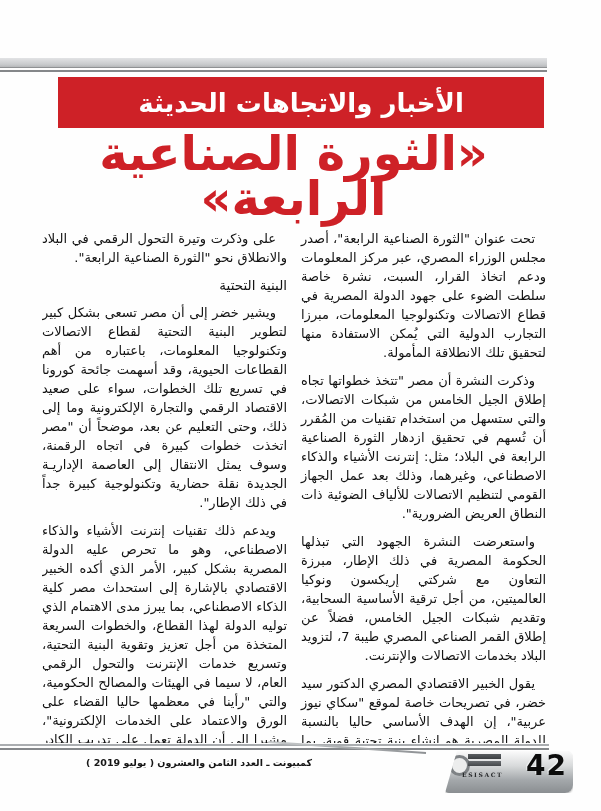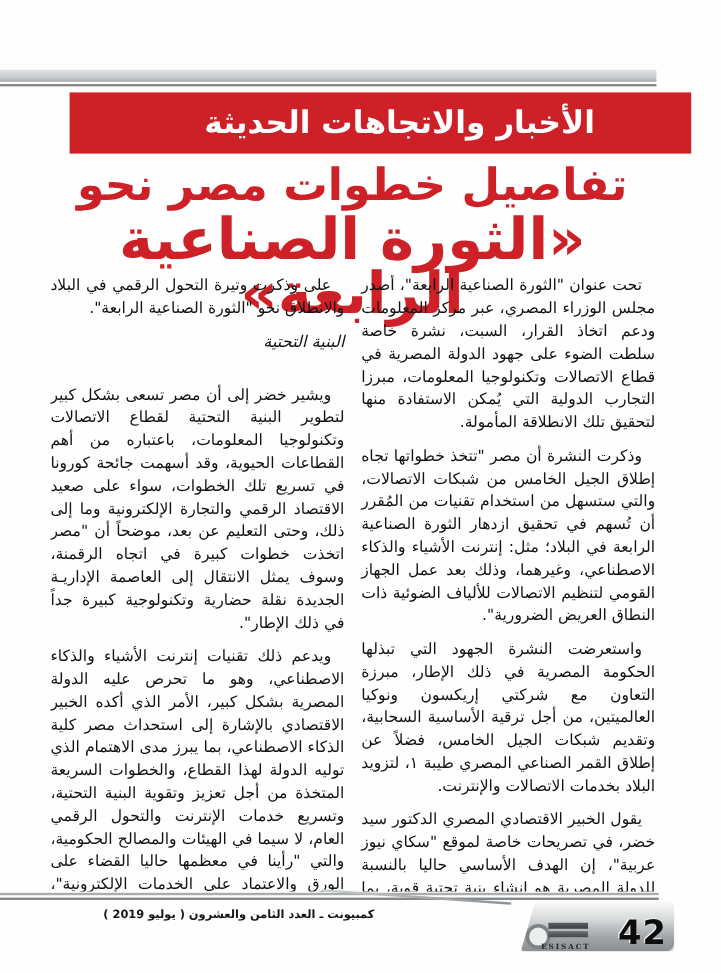--- a/index.html
+++ b/index.html
@@ -8,51 +8,51 @@
 
   
   .top-band{position:absolute;top:58px;left:0;width:547px;height:9px;
     background:linear-gradient(180deg,#e2e3e5 0%,#c9cbcd 70%,#b6b8ba 100%);
     border-bottom:1px solid #8f9193;}
   .top-line{position:absolute;top:70px;left:0;width:547px;height:2px;background:#85878a;}
 
   
   .banner{position:absolute;top:77px;left:58px;width:486px;height:51px;background:#ce2127;
     color:#fff;display:flex;align-items:center;justify-content:center;direction:rtl;
-    font-weight:bold;font-size:26px;padding-left:32px;}
+    font-weight:bold;font-size:26px;}
 
   
   .title{position:absolute;top:131px;left:40px;width:507px;text-align:center;direction:rtl;
     color:#ce2127;font-weight:bold;}
   .title .l1{font-size:37px;line-height:47px;}
   .title .l2{font-size:48px;line-height:45px;}
 
   
   .cols{position:absolute;top:229px;left:42px;width:504px;height:514px;direction:rtl;
     display:flex;gap:14px;overflow:hidden;}
   .col{width:245px;}
   .col p{margin:0 0 9px;font-size:13px;line-height:19px;text-align:justify;
     text-indent:11px;color:#121212;}
-  .subhead{font-size:13.5px;line-height:19px;margin:3px 0 25px;color:#111;font-style:italic;}
+  .subhead{font-size:13.5px;line-height:19px;margin:3px 0 8px;color:#111;}
 
   
   .foot-rule-a{position:absolute;left:0;top:744px;width:549px;height:2px;background:#aaadb0;}
   .foot-rule-b{position:absolute;left:0;top:748px;width:549px;height:2px;background:#85888b;}
 
   
   .swoosh{position:absolute;left:268px;top:752px;width:158px;height:2px;
     background:linear-gradient(90deg,#c9cccd,#8e9194);
     transform-origin:100% 50%;transform:rotate(4deg);}
 
   
-  .foot-bar{position:absolute;left:434px;top:751px;width:128px;height:42px;
+  .foot-bar{position:absolute;left:445px;top:751px;width:128px;height:42px;
     background:linear-gradient(180deg,#fbfbfb 0%,#d8dadb 35%,#a3a7aa 70%,#8a8e91 100%);
     border-radius:4px 8px 8px 4px;
     clip-path:polygon(12px 0,100% 0,100% 100%,0 100%);
-    display:flex;align-items:flex-end;box-shadow:0 1px 2px rgba(0,0,0,.3);}
+    display:flex;align-items:flex-start;box-shadow:0 1px 2px rgba(0,0,0,.3);}
   .logo{position:relative;width:58px;height:27px;margin:0 6px 0 2px;flex:none;}
   .logo-ring{position:absolute;left:2px;top:4px;width:15px;height:15px;border:3px solid #7e8285;
     border-radius:50%;background:#eceded;}
   .logo-bar1{position:absolute;left:21px;top:3px;width:33px;height:5px;
     background:linear-gradient(180deg,#5a5e61,#3c3f42);}
   .logo-bar2{position:absolute;left:21px;top:10px;width:33px;height:5px;
     background:linear-gradient(180deg,#6a6e71,#45484b);}
   .logo-word{position:absolute;left:15px;bottom:0;font-size:6px;letter-spacing:1.6px;
     color:#26282a;font-weight:bold;font-family:"DejaVu Serif",serif;}
   .page-num{flex:1;text-align:right;padding-right:6px;font-size:28px;font-weight:bold;
@@ -69,29 +69,28 @@
 <div class="page">
 
   <div class="top-band"></div>
   <div class="top-line"></div>
 
   <div class="banner">
     <span>الأخبار والاتجاهات الحديثة</span>
   </div>
 
   <div class="title">
-    <div class="l1">تفاصيل خطوات مصر نحو</div>
     <div class="l2">«الثورة الصناعية الرابعة»</div>
   </div>
 
   <div class="cols">
     <div class="col">
       <p>تحت عنوان "الثورة الصناعية الرابعة"، أصدر مجلس الوزراء المصري، عبر مركز المعلومات ودعم اتخاذ القرار، السبت، نشرة خاصة سلطت الضوء على جهود الدولة المصرية في قطاع الاتصالات وتكنولوجيا المعلومات، مبرزا التجارب الدولية التي يُمكن الاستفادة منها لتحقيق تلك الانطلاقة المأمولة.</p>
       <p>وذكرت النشرة أن مصر "تتخذ خطواتها تجاه إطلاق الجيل الخامس من شبكات الاتصالات، والتي ستسهل من استخدام تقنيات من المُقرر أن تُسهم في تحقيق ازدهار الثورة الصناعية الرابعة في البلاد؛ مثل: إنترنت الأشياء والذكاء الاصطناعي، وغيرهما، وذلك بعد عمل الجهاز القومي لتنظيم الاتصالات للألياف الضوئية ذات النطاق العريض الضرورية".</p>
-      <p>واستعرضت النشرة الجهود التي تبذلها الحكومة المصرية في ذلك الإطار، مبرزة التعاون مع شركتي إريكسون ونوكيا العالميتين، من أجل ترقية الأساسية السحابية، وتقديم شبكات الجيل الخامس، فضلاً عن إطلاق القمر الصناعي المصري طيبة ١، لتزويد البلاد بخدمات الاتصالات والإنترنت.</p>
+      <p>واستعرضت النشرة الجهود التي تبذلها الحكومة المصرية في ذلك الإطار، مبرزة التعاون مع شركتي إريكسون ونوكيا العالميتين، من أجل ترقية الأساسية السحابية، وتقديم شبكات الجيل الخامس، فضلاً عن إطلاق القمر الصناعي المصري طيبة 7، لتزويد البلاد بخدمات الاتصالات والإنترنت.</p>
       <p>يقول الخبير الاقتصادي المصري الدكتور سيد خضر، في تصريحات خاصة لموقع "سكاي نيوز عربية"، إن الهدف الأساسي حاليا بالنسبة للدولة المصرية هو إنشاء بنية تحتية قوية، بما ينعكس</p>
     </div>
     <div class="col">
       <p>على وذكرت وتيرة التحول الرقمي في البلاد والانطلاق نحو "الثورة الصناعية الرابعة".</p>
       <div class="subhead">البنية التحتية</div>
       <p>ويشير خضر إلى أن مصر تسعى بشكل كبير لتطوير البنية التحتية لقطاع الاتصالات وتكنولوجيا المعلومات، باعتباره من أهم القطاعات الحيوية، وقد أسهمت جائحة كورونا في تسريع تلك الخطوات، سواء على صعيد الاقتصاد الرقمي والتجارة الإلكترونية وما إلى ذلك، وحتى التعليم عن بعد، موضحاً أن "مصر اتخذت خطوات كبيرة في اتجاه الرقمنة، وسوف يمثل الانتقال إلى العاصمة الإداريـة الجديدة نقلة حضارية وتكنولوجية كبيرة جداً في ذلك الإطار".</p>
       <p>ويدعم ذلك تقنيات إنترنت الأشياء والذكاء الاصطناعي، وهو ما تحرص عليه الدولة المصرية بشكل كبير، الأمر الذي أكده الخبير الاقتصادي بالإشارة إلى استحداث مصر كلية الذكاء الاصطناعي، بما يبرز مدى الاهتمام الذي توليه الدولة لهذا القطاع، والخطوات السريعة المتخذة من أجل تعزيز وتقوية البنية التحتية، وتسريع خدمات الإنترنت والتحول الرقمي العام، لا سيما في الهيئات والمصالح الحكومية، والتي "رأينا في معظمها حاليا القضاء على الورق والاعتماد على الخدمات الإلكترونية"، مشيرا إلى أن الدولة تعمل على تدريب الكادر البشري بموازاة تطوير البنية</p>
     </div>
   </div>
 

